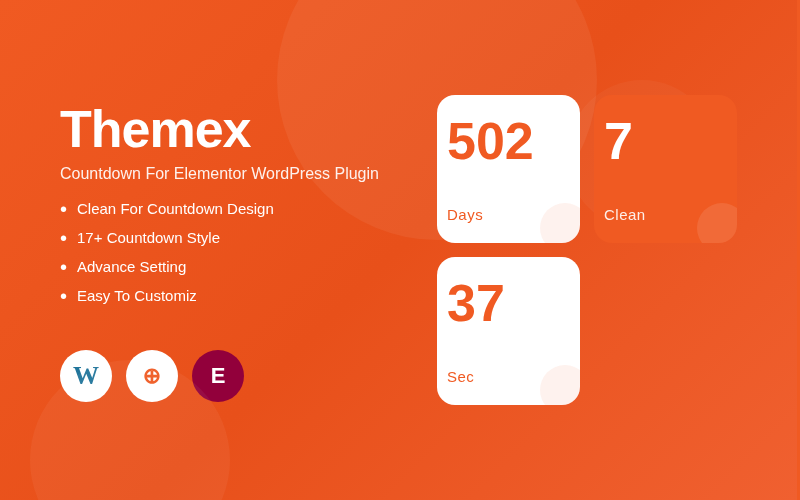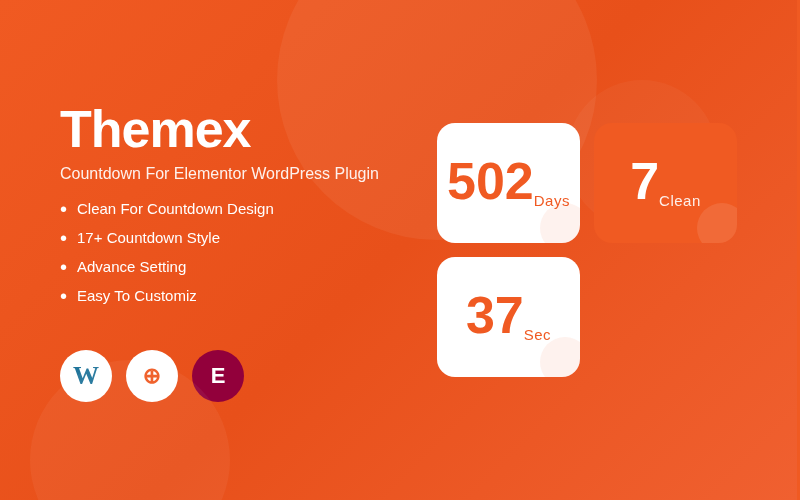--- a/index.html
+++ b/index.html
@@ -133,22 +133,21 @@
       grid-template-columns: 1fr 1fr;
       grid-template-rows: 1fr 1fr;
       gap: 14px;
       width: 300px;
     }
 
     .countdown-box {
       background: #ffffff;
       border-radius: 18px;
       display: flex;
-      flex-direction: row;
-      align-items: center;
+      flex-direction: column;
       justify-content: center;
       padding: 20px 10px;
       min-height: 120px;
       position: relative;
       overflow: hidden;
     }
 
     .countdown-box.accent {
       background: #f05a22;
     }

